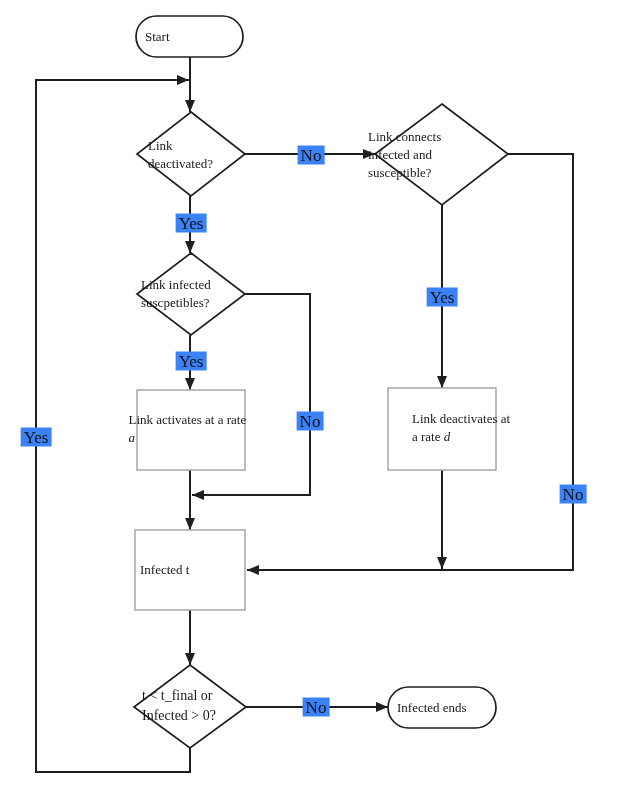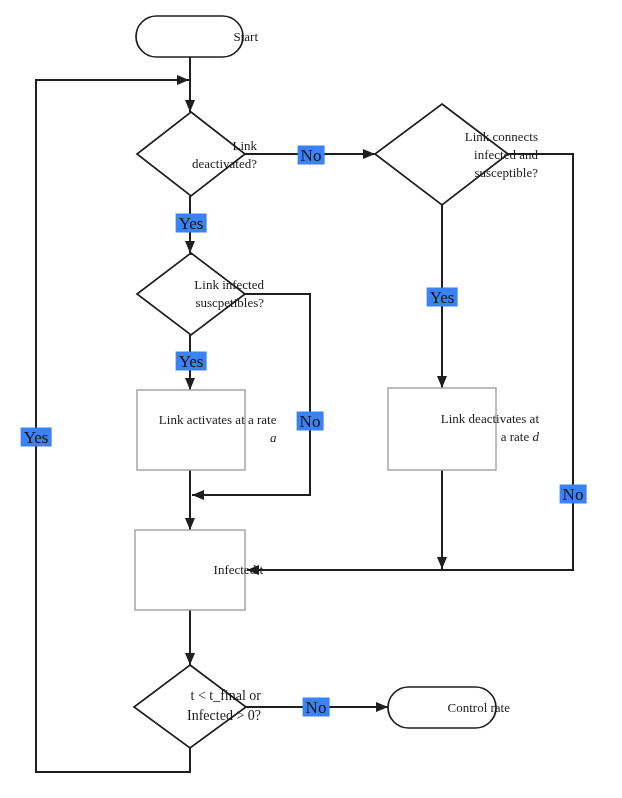--- a/index.html
+++ b/index.html
@@ -31,26 +31,25 @@
     stroke-width: 1.7;
   }
   .process {
     fill: #ffffff;
     stroke: #a6a6a6;
     stroke-width: 1.5;
   }
   .node-label {
     position: absolute;
     transform: translate(-50%, -50%);
-    text-align: right;
+    text-align: left;
     font-size: 13px;
     line-height: 1.4;
     color: #1a1a1a;
     white-space: normal;
-    margin-left: 23px;
   }
   .node-label.small {
     font-size: 14px;
   }
   .edge-label {
     position: absolute;
     transform: translate(-50%, -50%);
     font-size: 17px;
     line-height: 1;
     color: #111111;
@@ -94,39 +93,39 @@
     <rect class="process" x="388" y="388" width="108" height="82"></rect>
     <rect class="process" x="135" y="530" width="110" height="80"></rect>
     <polygon class="shape" points="190,665 246,707 190,748 134,707"></polygon>
     <rect class="shape" x="388" y="687" width="108" height="41" rx="20.5" ry="20.5"></rect>
   </svg>
 
   <div class="node-label" style="left:190px; top:37px; width:90px;">Start</div>
 
   <div class="node-label" style="left:191px; top:155px; width:86px;">Link deactivated?</div>
 
-  <div class="node-label" style="left:465px; top:155px; width:100px;">Link connects infected and susceptible?</div>
+  <div class="node-label" style="left:418px; top:155px; width:100px;">Link connects infected and susceptible?</div>
 
   <div class="node-label" style="left:191px; top:294px; width:100px;">Link infected suscpetibles?</div>
 
   <div class="node-label" style="left:191px; top:429px; width:125px;">
     <span>Link activates at a rate</span>
     <span class="var">a</span>
   </div>
 
   <div class="node-label" style="left:442px; top:428px; width:104px;padding-left:44px;">
     <span>Link deactivates at a rate</span>
     <span class="var">d</span>
   </div>
 
   <div class="node-label" style="left:190px; top:570px; width:100px;">Infected t</div>
 
   <div class="node-label small" style="left:190px; top:706px; width:96px;">t &lt; t_final or Infected &gt; 0?</div>
 
-  <div class="node-label" style="left:442px; top:708px; width:90px;">Control rate</div>
+  <div class="node-label" style="left:442px; top:708px; width:90px;">Infected ends</div>
 
   <div class="edge-label" style="left:311px; top:155px;">No</div>
 
   <div class="edge-label" style="left:191px; top:223px;">Yes</div>
 
   <div class="edge-label" style="left:191px; top:361px;">Yes</div>
 
   <div class="edge-label" style="left:310px; top:421px;">No</div>
 
   <div class="edge-label" style="left:442px; top:297px;">Yes</div>

